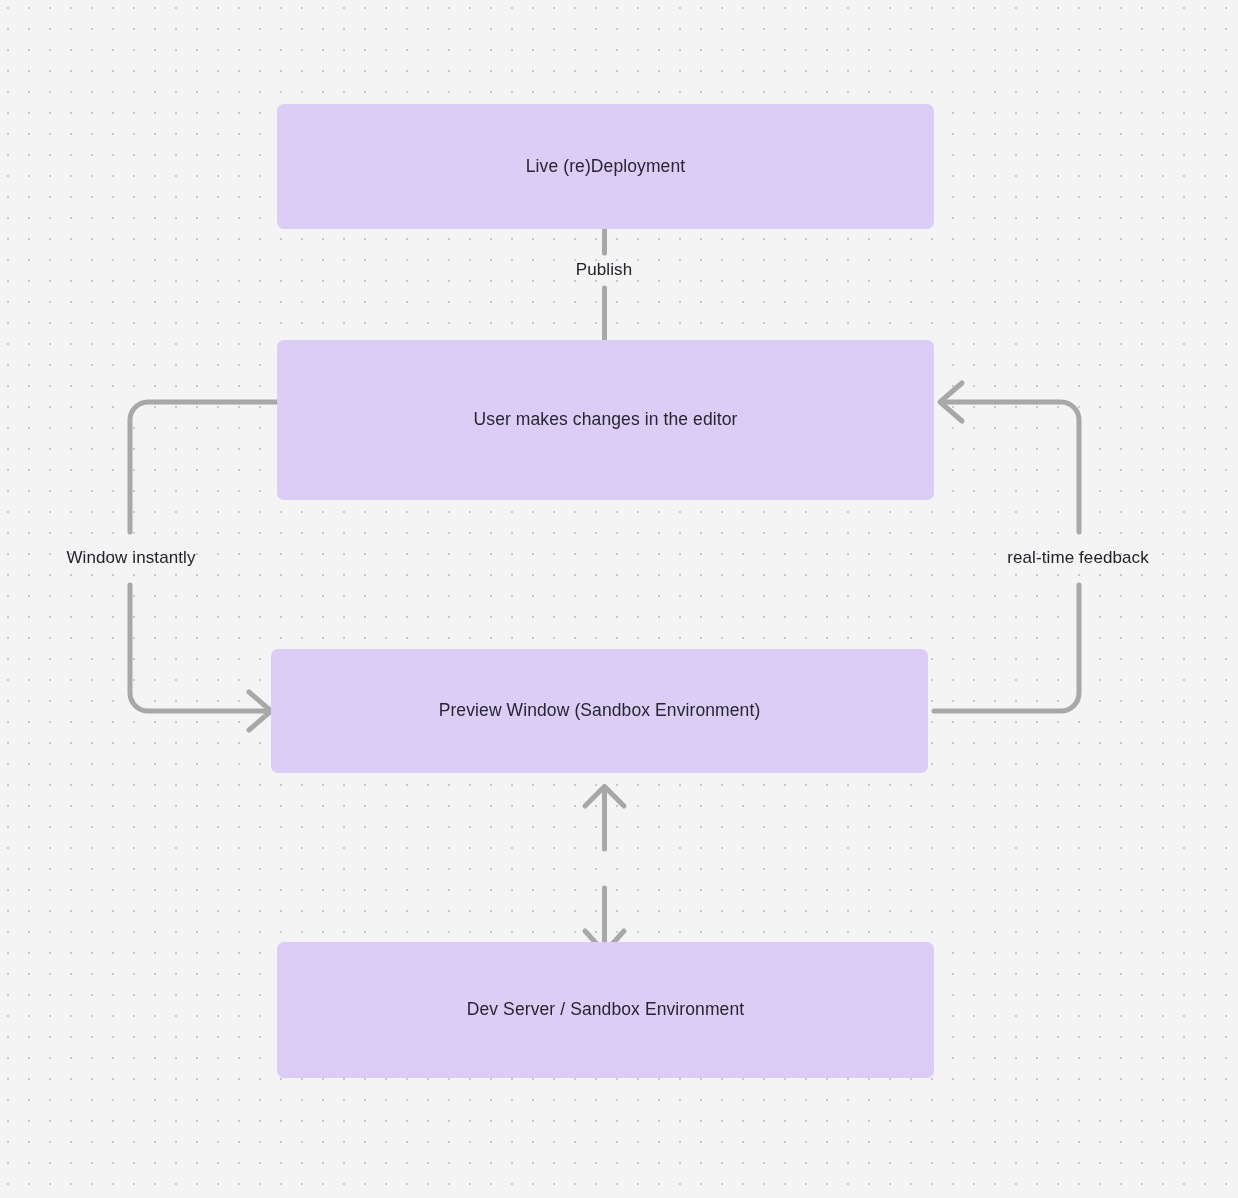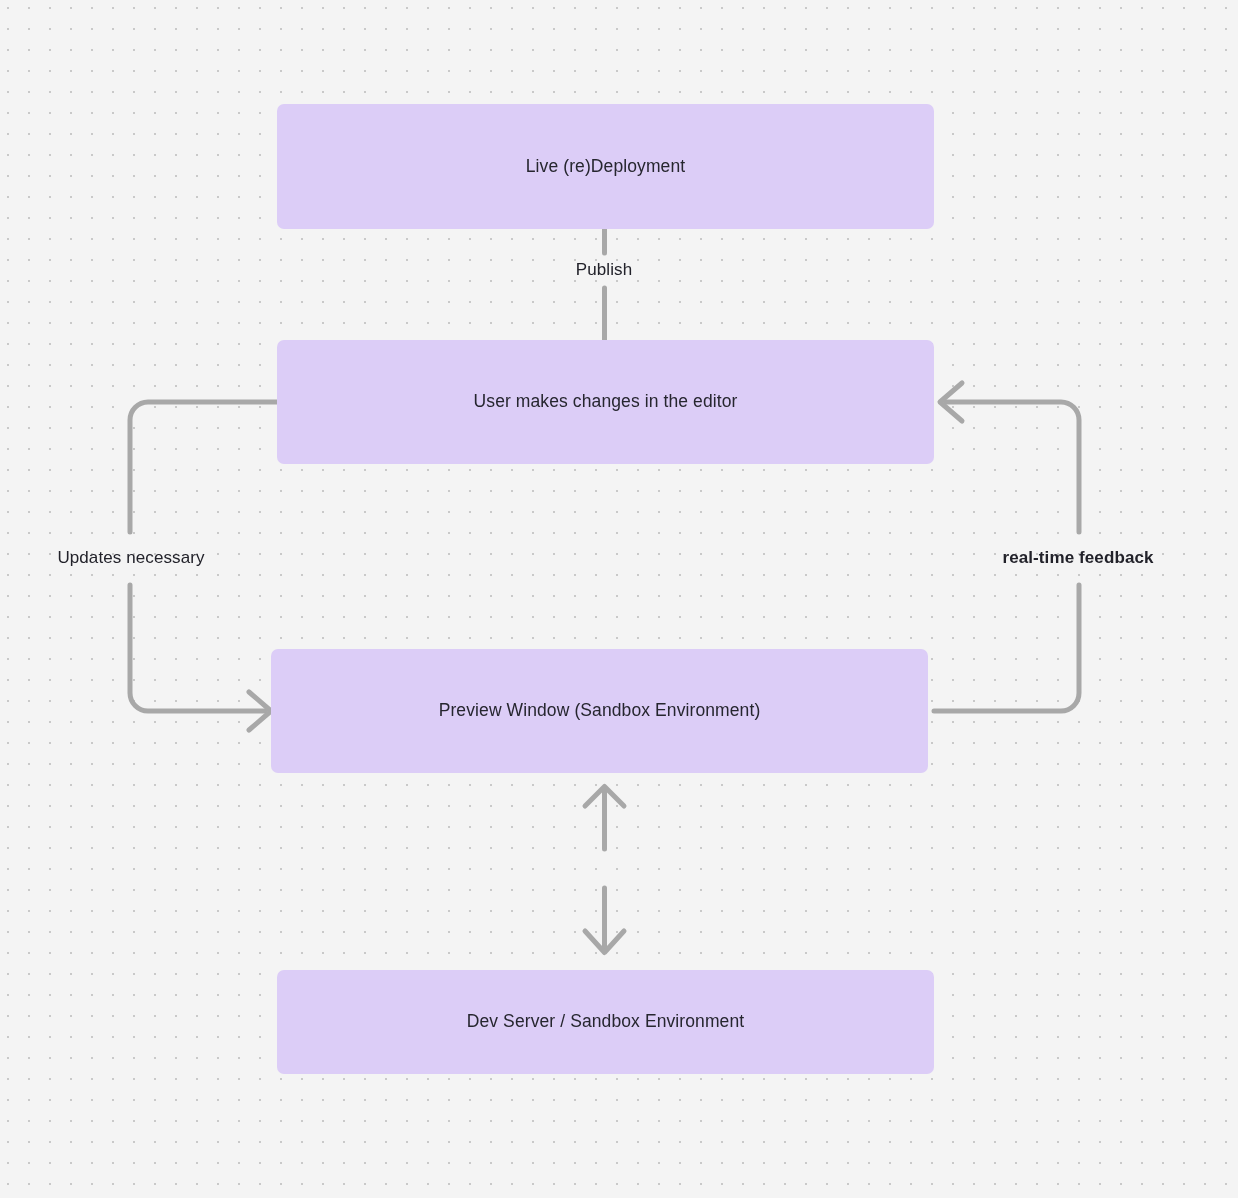--- a/index.html
+++ b/index.html
@@ -94,32 +94,32 @@
       <polyline points="585,806 604.5,786.5 624,806" fill="none" stroke="#a8a8a8" stroke-width="5" stroke-linecap="round" stroke-linejoin="round"></polyline>
       <line x1="604.5" y1="888" x2="604.5" y2="950" stroke="#a8a8a8" stroke-width="5" stroke-linecap="round"></line>
       <polyline points="585,931 604.5,952.5 624,931" fill="none" stroke="#a8a8a8" stroke-width="5" stroke-linecap="round" stroke-linejoin="round"></polyline>
     </g>
   </svg>
 
   <div class="node" style="left:277px; top:84px; width:657px; height:125px;margin-top:20px;">
     <span>Live (re)Deployment</span>
   </div>
 
-  <div class="node" style="left:277px; top:340px; width:657px; height:124px;">
+  <div class="node" style="left:277px; top:340px; width:657px; height:160px;">
     <span>User makes changes in the editor</span>
   </div>
 
   <div class="node" style="left:271px; top:649px; width:657px; height:124px;">
     <span>Preview Window (Sandbox Environment)</span>
   </div>
 
-  <div class="node" style="left:277px; top:970px; width:657px; height:104px;">
+  <div class="node" style="left:277px; top:942px; width:657px; height:136px;">
     <span>Dev Server / Sandbox Environment</span>
   </div>
 
   <div class="edge-label" style="left:604px; top:270px;">Publish</div>
 
-  <div class="edge-label" style="left:131px; top:558px;">Updates necessary</div>
+  <div class="edge-label" style="left:131px; top:558px;">Window instantly</div>
 
-  <div class="edge-label" style="left:1078px; top:558px;font-weight:bold;">real-time feedback</div>
+  <div class="edge-label" style="left:1078px; top:558px;">real-time feedback</div>
 
 
 </div>
 
 </body></html>

